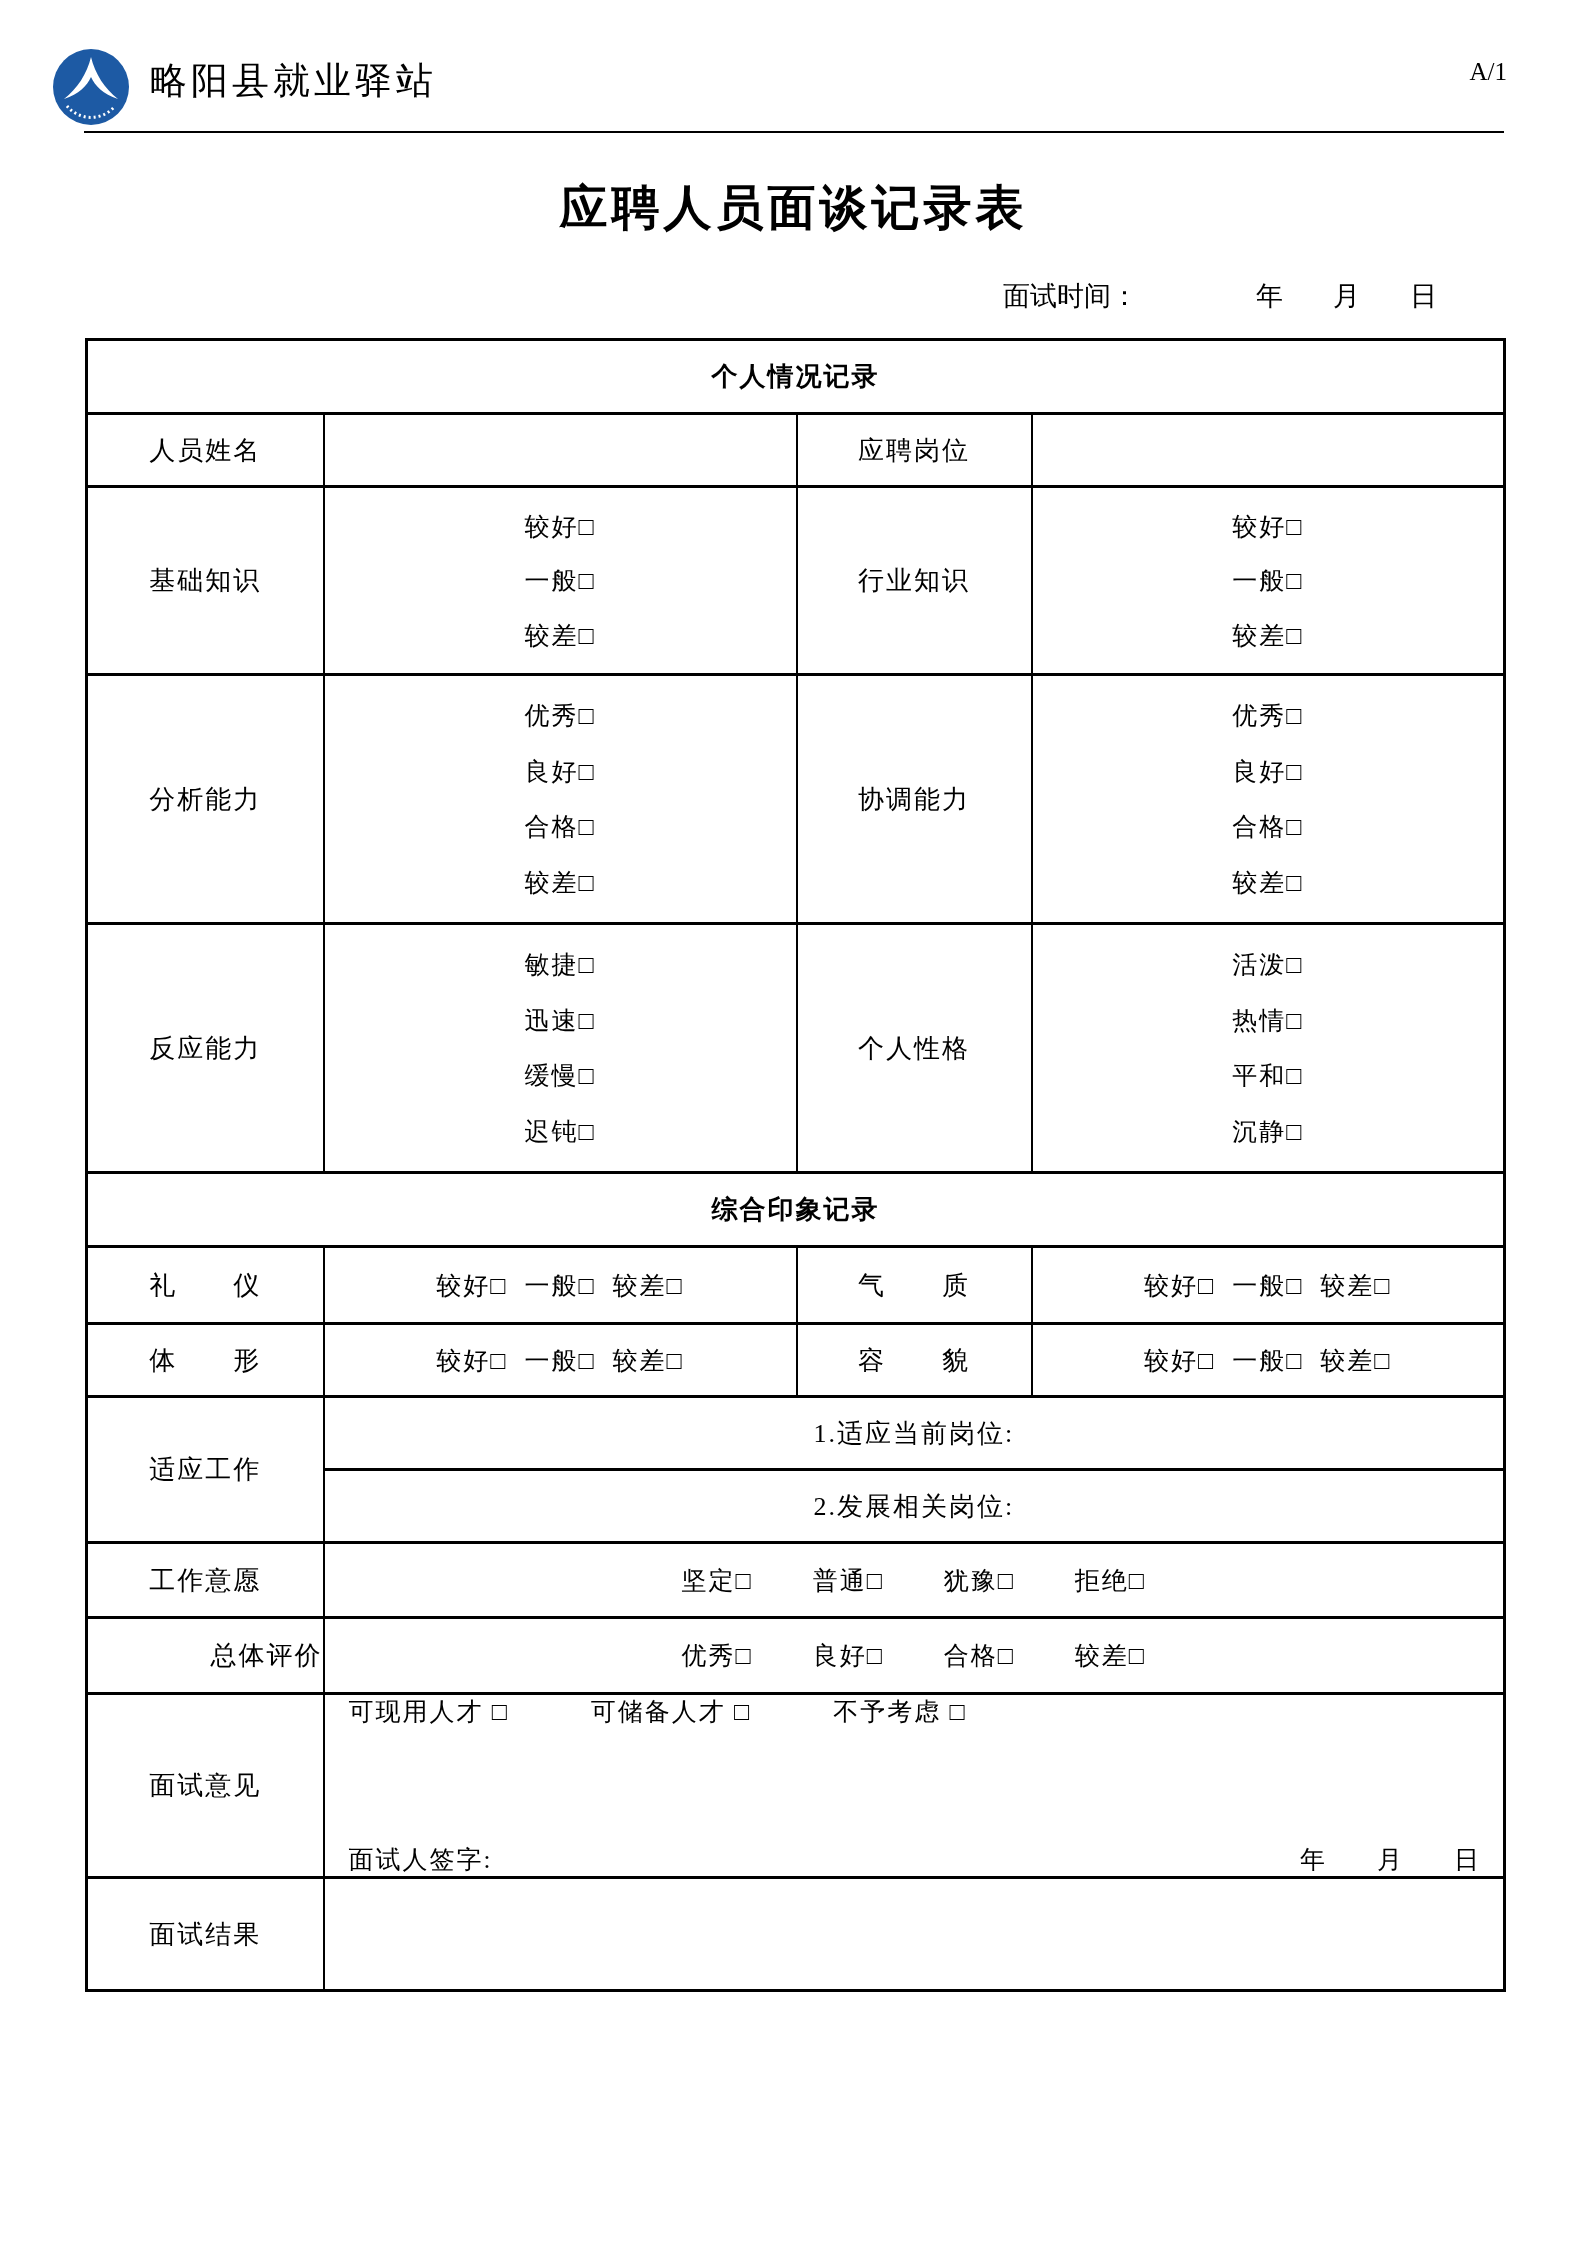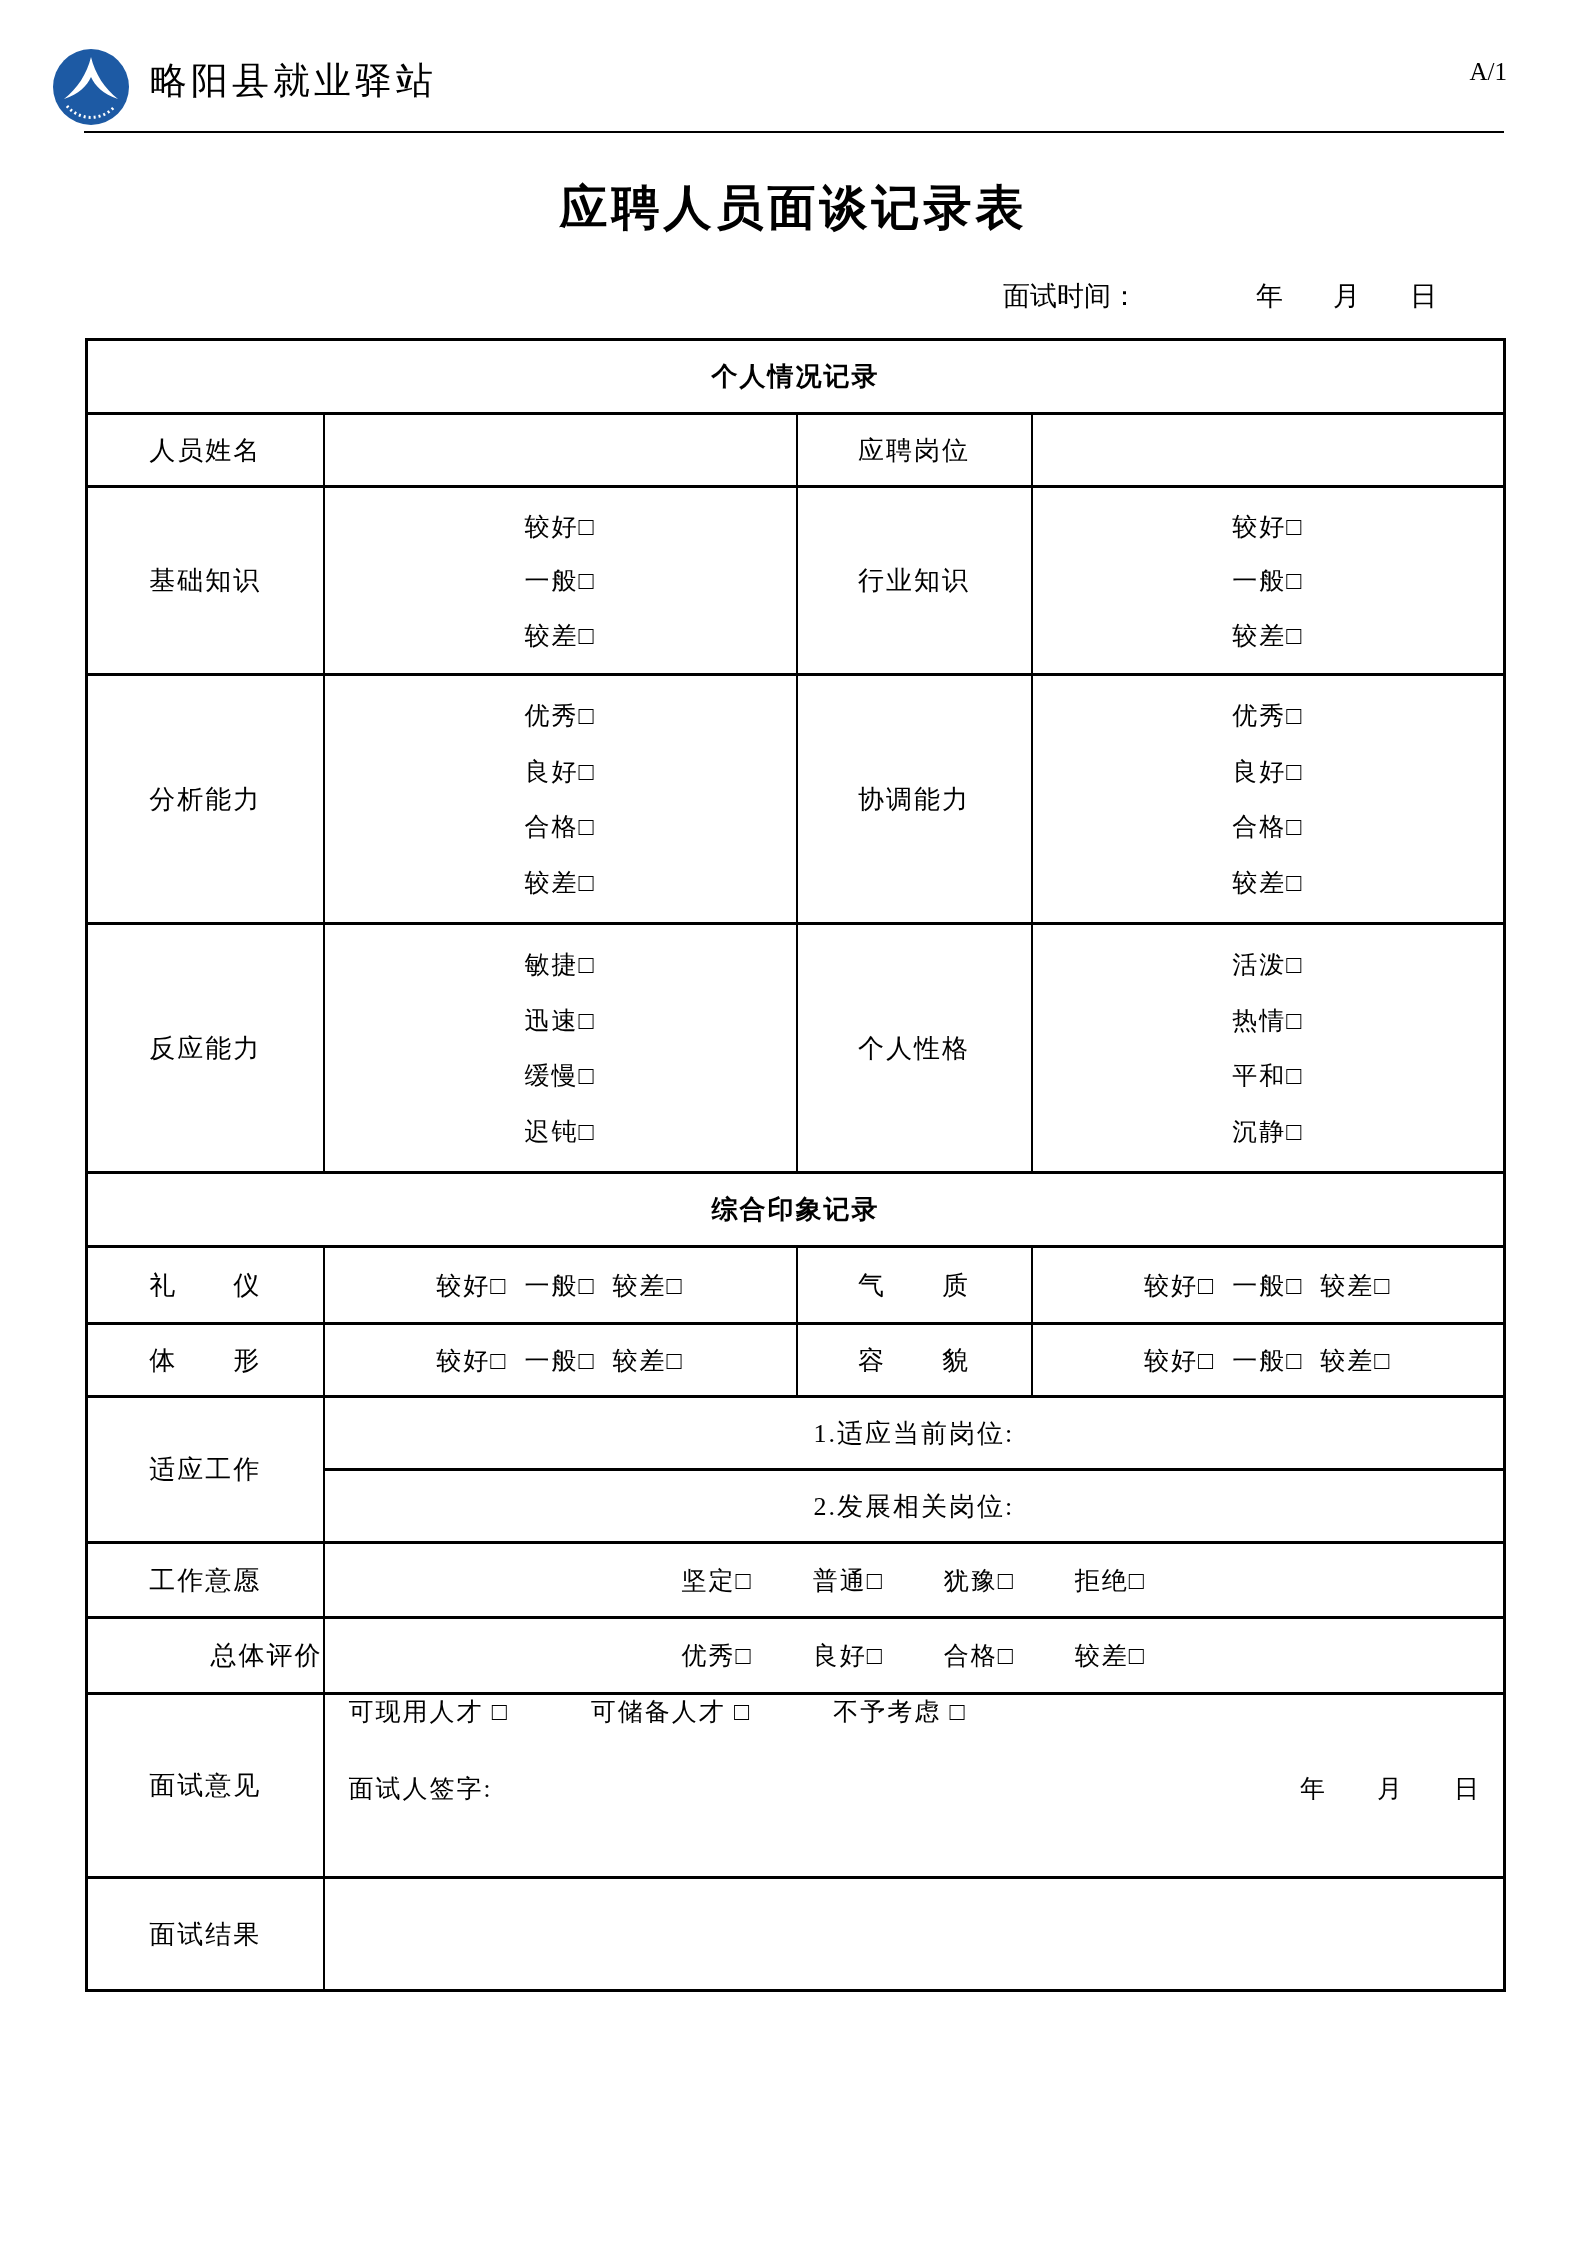--- a/index.html
+++ b/index.html
@@ -46,21 +46,21 @@
   tr.r-will td { height:72px; }
   tr.r-eval td { height:73px;text-align:right; }
   tr.r-opin td { height:181px; }
   tr.r-res td { height:110px; }
   .v-opts { display:flex; flex-direction:column; justify-content:space-evenly; align-items:center; font-size:25px; }
   .v-opts.h3 { height:185px; }
   .v-opts.h4 { height:246px; }
   .h-opts { display:flex; justify-content:center; align-items:center; gap:17px; font-size:25px; }
   .h-opts.wide { gap:60px; }
   td.left-text { text-align:left; padding-left:24px; font-size:25px; letter-spacing:1px; }
-  .opinion-box { display:flex; flex-direction:column; justify-content:flex-start; height:181px; }
+  .opinion-box { display:flex; flex-direction:column; justify-content:space-between; height:181px; }
   .opinion-opts { display:flex; gap:82px; padding-left:24px; font-size:25px; }
   .sign-line { display:flex; justify-content:space-between; align-items:baseline; padding:0 22px 0 24px; font-size:25px;margin-top:44px; }
   .sign-date { display:flex; gap:50px; }
 </style>
 </head>
 <body>
 
 <div class="page">
 
   <div class="logo">

